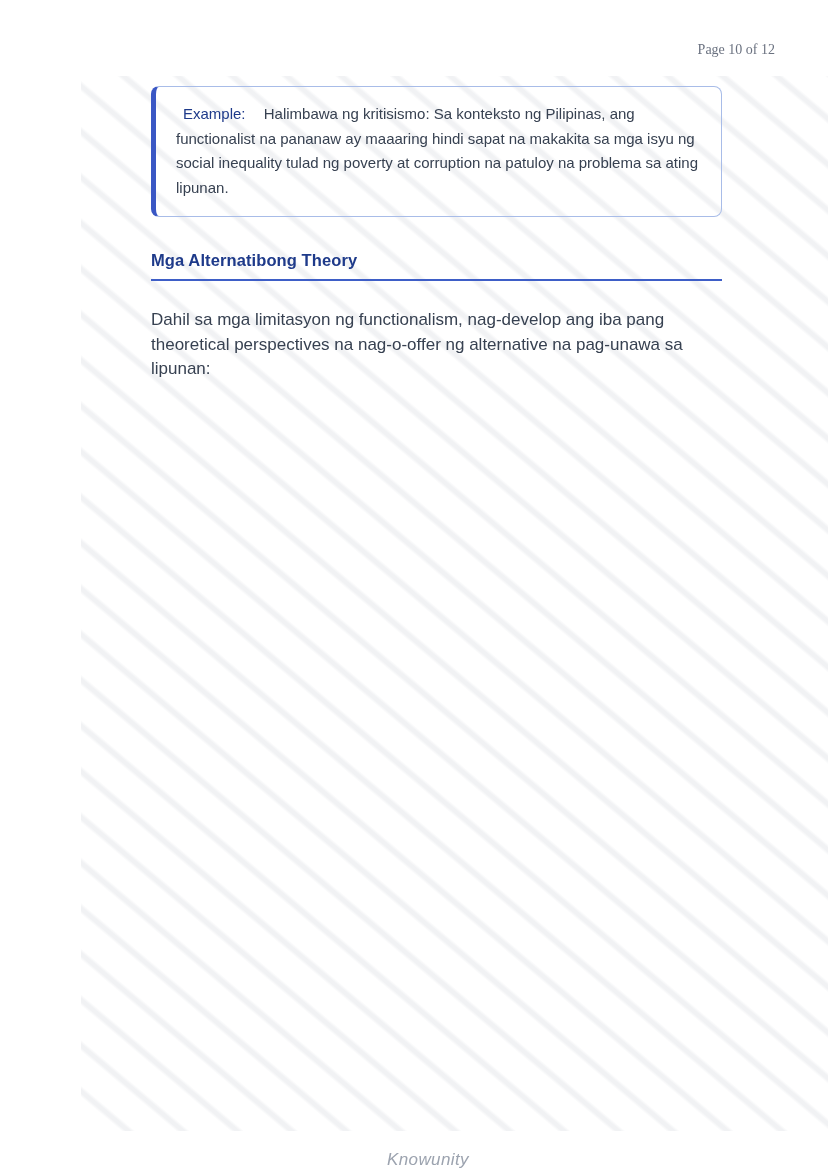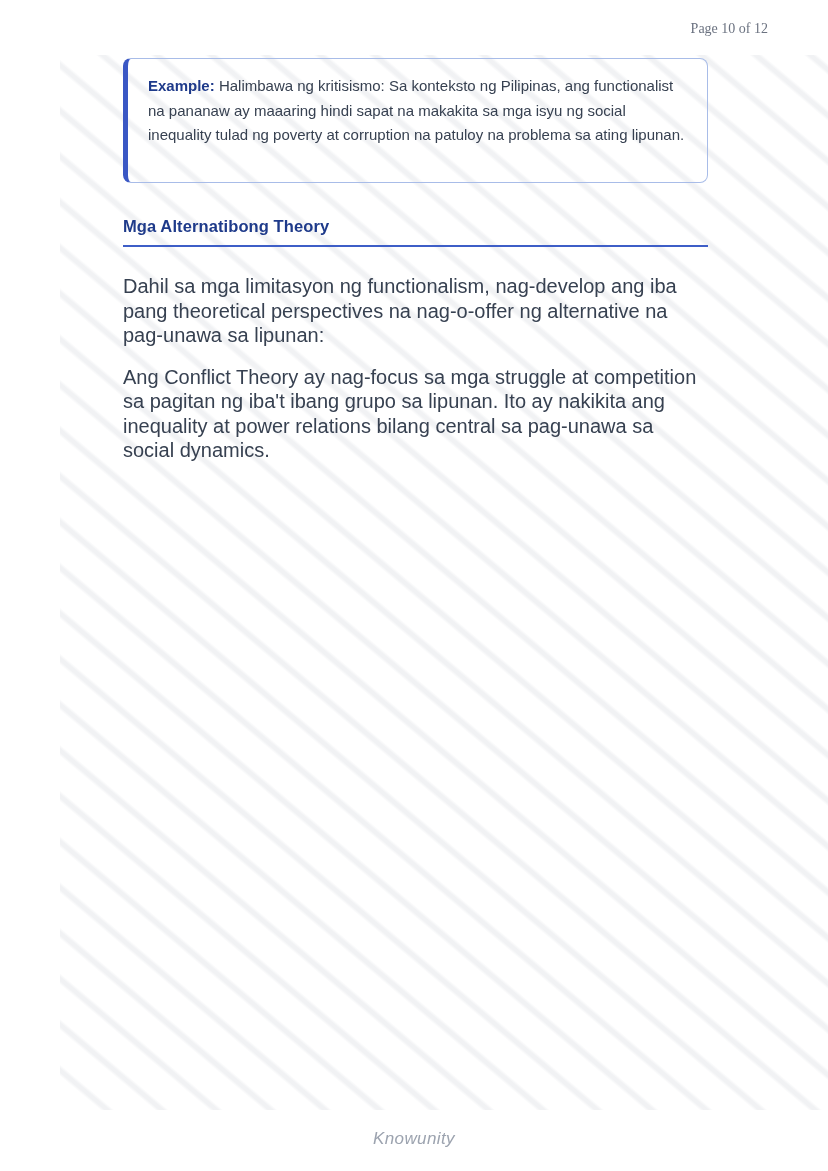--- a/index.html
+++ b/index.html
@@ -5,21 +5,21 @@
   :root{
     --accent-navy:#1e3a8a;
     --accent-blue:#3e5ec7;
     --box-border:#a8bce8;
     --box-left:#3a57c4;
     --body-text:#374151;
     --muted-gray:#6b7280;
     --footer-gray:#9ca3af;
     --stripe-gray:#f1f2f4;
   }
-  *{margin:0;padding:0;box-sizing:border-box;}
+  *{margin:7px;padding:0;box-sizing:border-box;}
   html,body{
     width:828px;height:1171px;
     background:#ffffff;
     font-family:"Liberation Sans","DejaVu Sans",sans-serif;
     position:relative;
     overflow:hidden;
   }
   .page-number{
     position:absolute;top:21px;right:60px;
     font-family:"Liberation Serif","DejaVu Serif",serif;
@@ -42,36 +42,36 @@
     border:1.5px solid var(--box-border,#a8bce8);
     border-left:5px solid var(--box-left,#3a57c4);
     border-radius:8px;
     padding:15px 22px 16px 20px;
     background:transparent;
     font-size:15px;line-height:24.5px;
     color:var(--body-text,#374151);
     min-height:125px;
   }
   .example-label{
-    font-weight:bold;color:var(--accent-navy,#1e3a8a);
+    font-weight:normal;color:var(--accent-navy,#1e3a8a);
   }
   .section-heading{
     margin-top:34px;
     font-size:16.5px;font-weight:bold;
     color:var(--accent-navy,#1e3a8a);
     letter-spacing:0.1px;
   }
   .heading-divider{
     border:none;height:2px;
     background:var(--accent-blue,#3e5ec7);
     margin-top:9px;
   }
   .body-paragraph{
     margin-top:17px;
-    font-size:20px;line-height:24.5px;
+    font-size:17px;line-height:24.5px;
     color:var(--body-text,#374151);
   }
   .body-paragraph.first{margin-top:27px;}
   .footer-brand{
     position:absolute;left:0;right:0;top:1129px;
     text-align:center;
     font-size:17px;letter-spacing:0.4px;
     color:var(--footer-gray,#9ca3af);
     font-style:italic;
   }
@@ -89,19 +89,18 @@
     <span class="example-label">Example:</span>
     <span>Halimbawa ng kritisismo: Sa konteksto ng Pilipinas, ang functionalist na pananaw ay maaaring hindi sapat na makakita sa mga isyu ng social inequality tulad ng poverty at corruption na patuloy na problema sa ating lipunan.</span>
   </div>
 
   <h2 class="section-heading">Mga Alternatibong Theory</h2>
 
   <hr class="heading-divider">
 
   <p class="body-paragraph first">Dahil sa mga limitasyon ng functionalism, nag-develop ang iba pang theoretical perspectives na nag-o-offer ng alternative na pag-unawa sa lipunan:</p>
 
-  <p class="body-paragraph">Ang Conflict Theory ay nag-focus sa mga struggle at competition sa pagitan ng iba't ibang grupo sa lipunan. Ito ay nakikita ang inequality at power relations bilang central sa pag-unawa sa social dynamics.</p>
 
 
 
 </div>
 
 <div class="footer-brand">Knowunity</div>
 
 </body></html>

